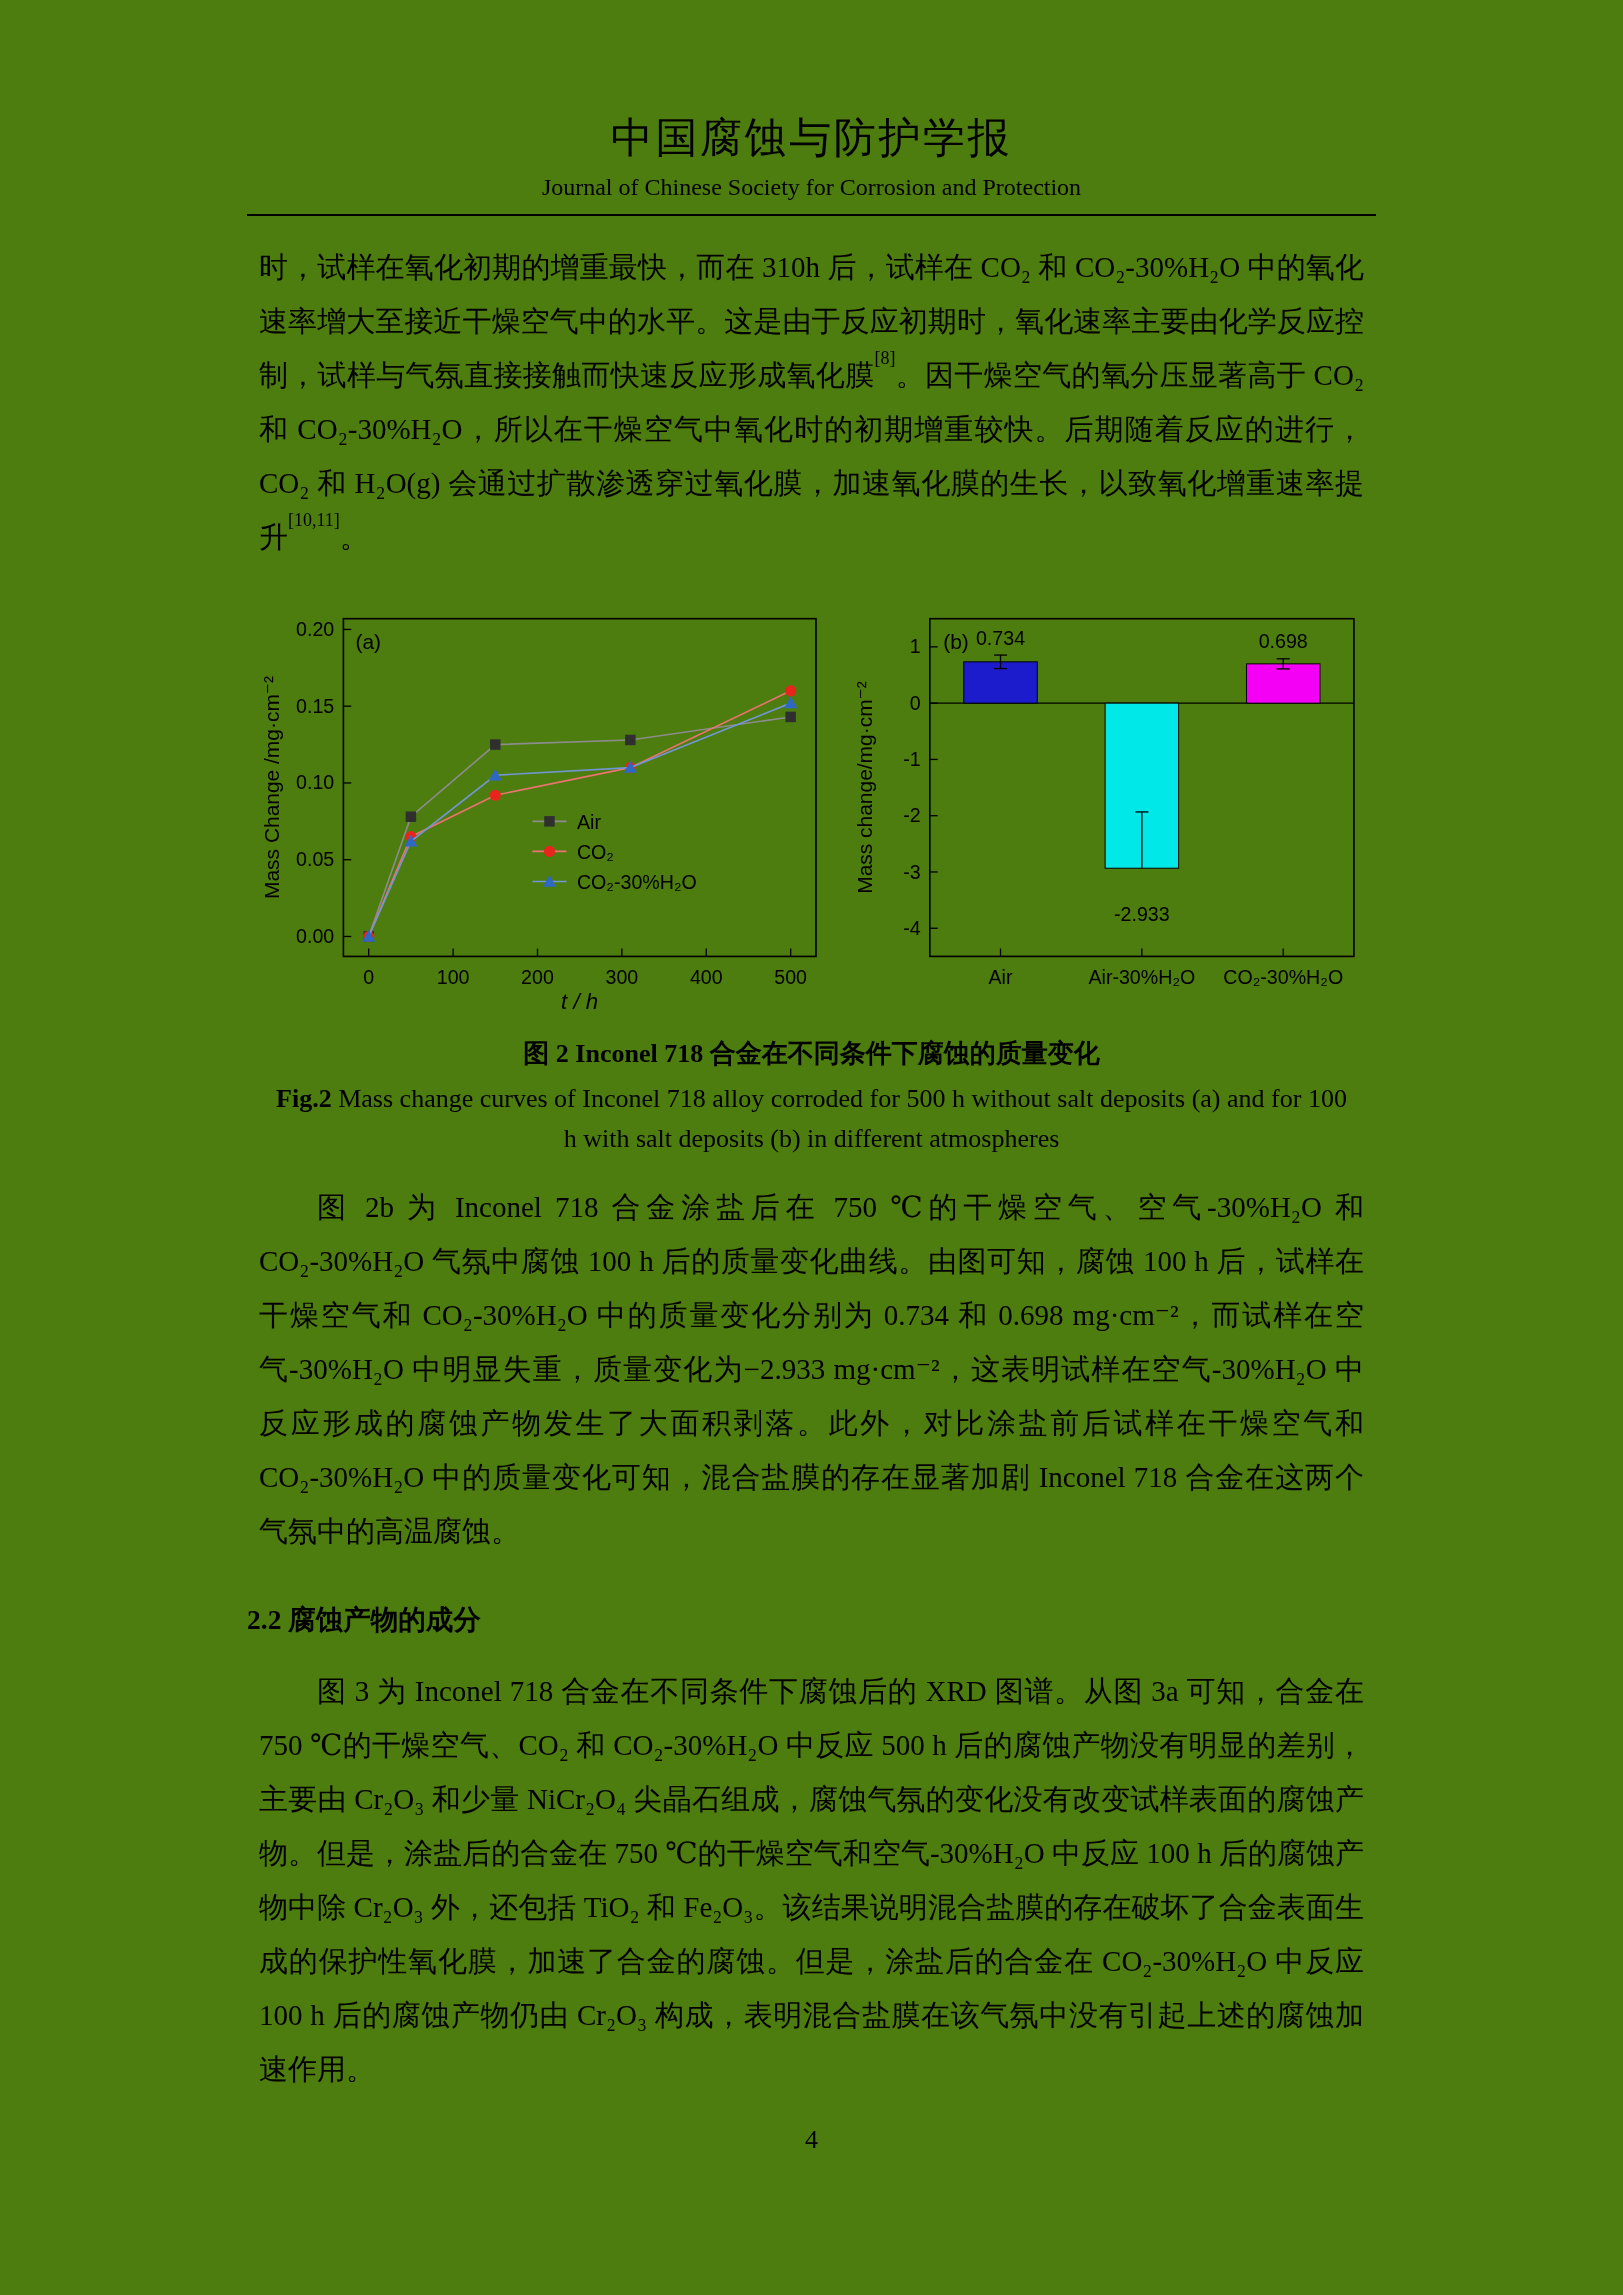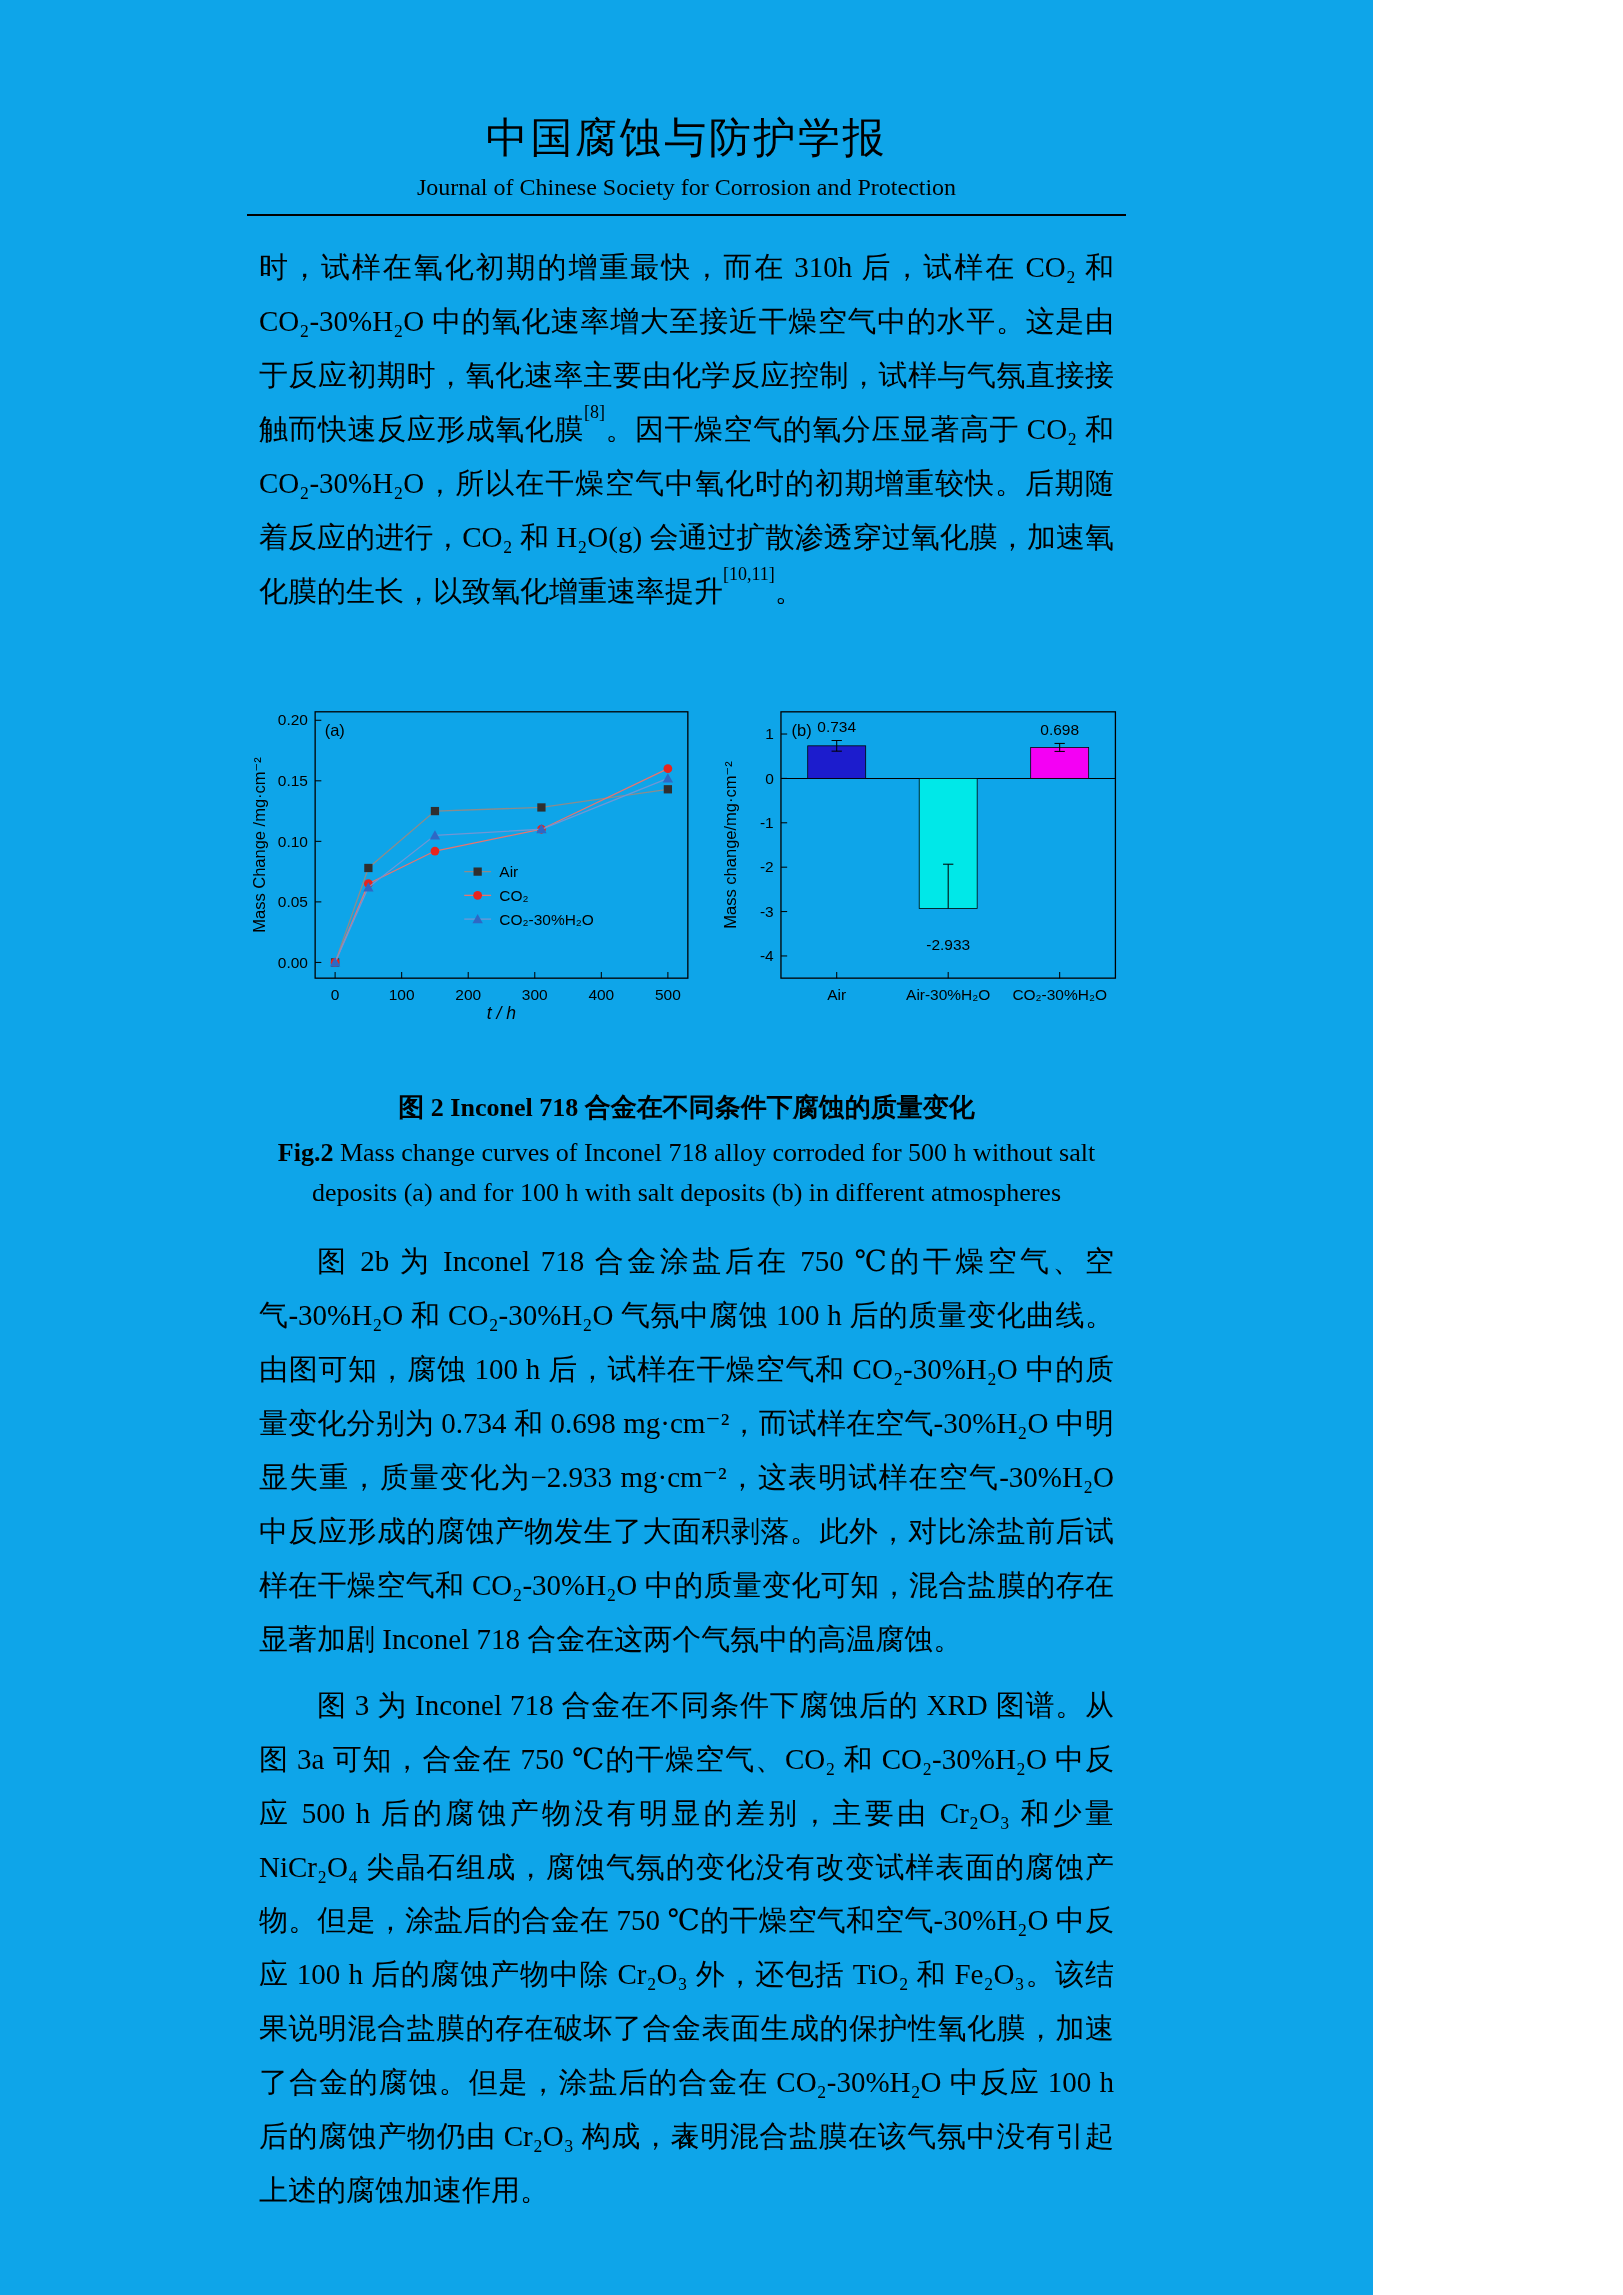--- a/index.html
+++ b/index.html
@@ -1,18 +1,18 @@
 <!DOCTYPE html>
 <html style="font-size:10.5px"><head>
 <meta charset="utf-8">
 <style>
   * { box-sizing: border-box; }
   html,body { margin:0; padding:0; background:#ffffff; }
   .page {
-    width: 1373px; height: 2295px; background:#0ea5e9; position:relative;
+    width: 1623px; height: 2295px; background:#4d7c0f; position:relative;
     padding: 110px 247px 0 247px;
     font-family: "Liberation Serif", "DejaVu Serif", serif;
     color:#000;
   }
   header { text-align:center; }
   .jtitle-zh { font-size: 42px; letter-spacing: 2.6px; }
   .jtitle-en { font-size: 24px; margin-top: 7.9px; }
   .header-rule { border-bottom: 2.6px solid #000; margin-top: 13px; }
 
   .para {
@@ -149,20 +149,21 @@
           </svg>
       </div>
       <figcaption>
         <div class="cap-zh">图 2 Inconel 718 合金在不同条件下腐蚀的质量变化</div>
         <div class="cap-en"><span class="pfx">Fig.2</span> <span>Mass change curves of Inconel 718 alloy corroded for 500 h without salt deposits (a) and for 100 h with salt deposits (b) in different atmospheres</span></div>
       </figcaption>
     </figure>
 
     <p class="para after-fig">图 2b 为 Inconel 718 合金涂盐后在 750 ℃的干燥空气、空气-30%H₂O 和 CO₂-30%H₂O 气氛中腐蚀 100 h 后的质量变化曲线。由图可知，腐蚀 100 h 后，试样在干燥空气和 CO₂-30%H₂O 中的质量变化分别为 0.734 和 0.698 mg·cm⁻²，而试样在空气-30%H₂O 中明显失重，质量变化为−2.933 mg·cm⁻²，这表明试样在空气-30%H₂O 中反应形成的腐蚀产物发生了大面积剥落。此外，对比涂盐前后试样在干燥空气和 CO₂-30%H₂O 中的质量变化可知，混合盐膜的存在显著加剧 Inconel 718 合金在这两个气氛中的高温腐蚀。</p>
 
+    <h2 class="section">2.2 腐蚀产物的成分</h2>
 
     <p class="para">图 3 为 Inconel 718 合金在不同条件下腐蚀后的 XRD 图谱。从图 3a 可知，合金在 750 ℃的干燥空气、CO₂ 和 CO₂-30%H₂O 中反应 500 h 后的腐蚀产物没有明显的差别，主要由 Cr₂O₃ 和少量 NiCr₂O₄ 尖晶石组成，腐蚀气氛的变化没有改变试样表面的腐蚀产物。但是，涂盐后的合金在 750 ℃的干燥空气和空气-30%H₂O 中反应 100 h 后的腐蚀产物中除 Cr₂O₃ 外，还包括 TiO₂ 和 Fe₂O₃。该结果说明混合盐膜的存在破坏了合金表面生成的保护性氧化膜，加速了合金的腐蚀。但是，涂盐后的合金在 CO₂-30%H₂O 中反应 100 h 后的腐蚀产物仍由 Cr₂O₃ 构成，表明混合盐膜在该气氛中没有引起上述的腐蚀加速作用。</p>
 
   </main>
 
   <div class="page-number">4</div>
 </div>
 
 
 </body></html>

